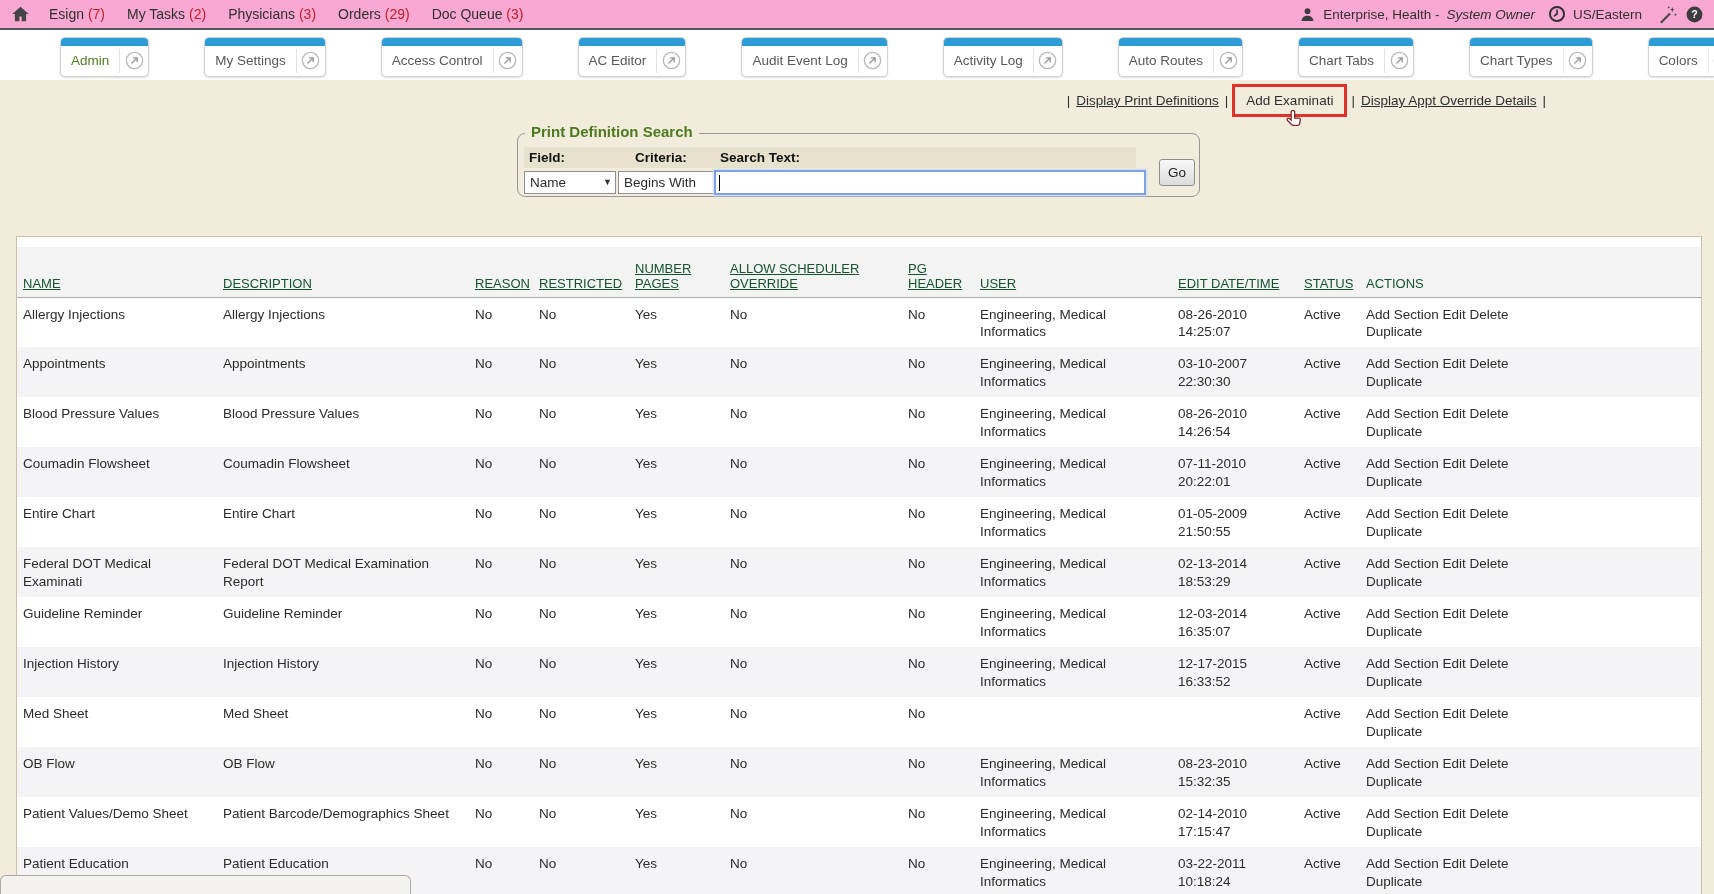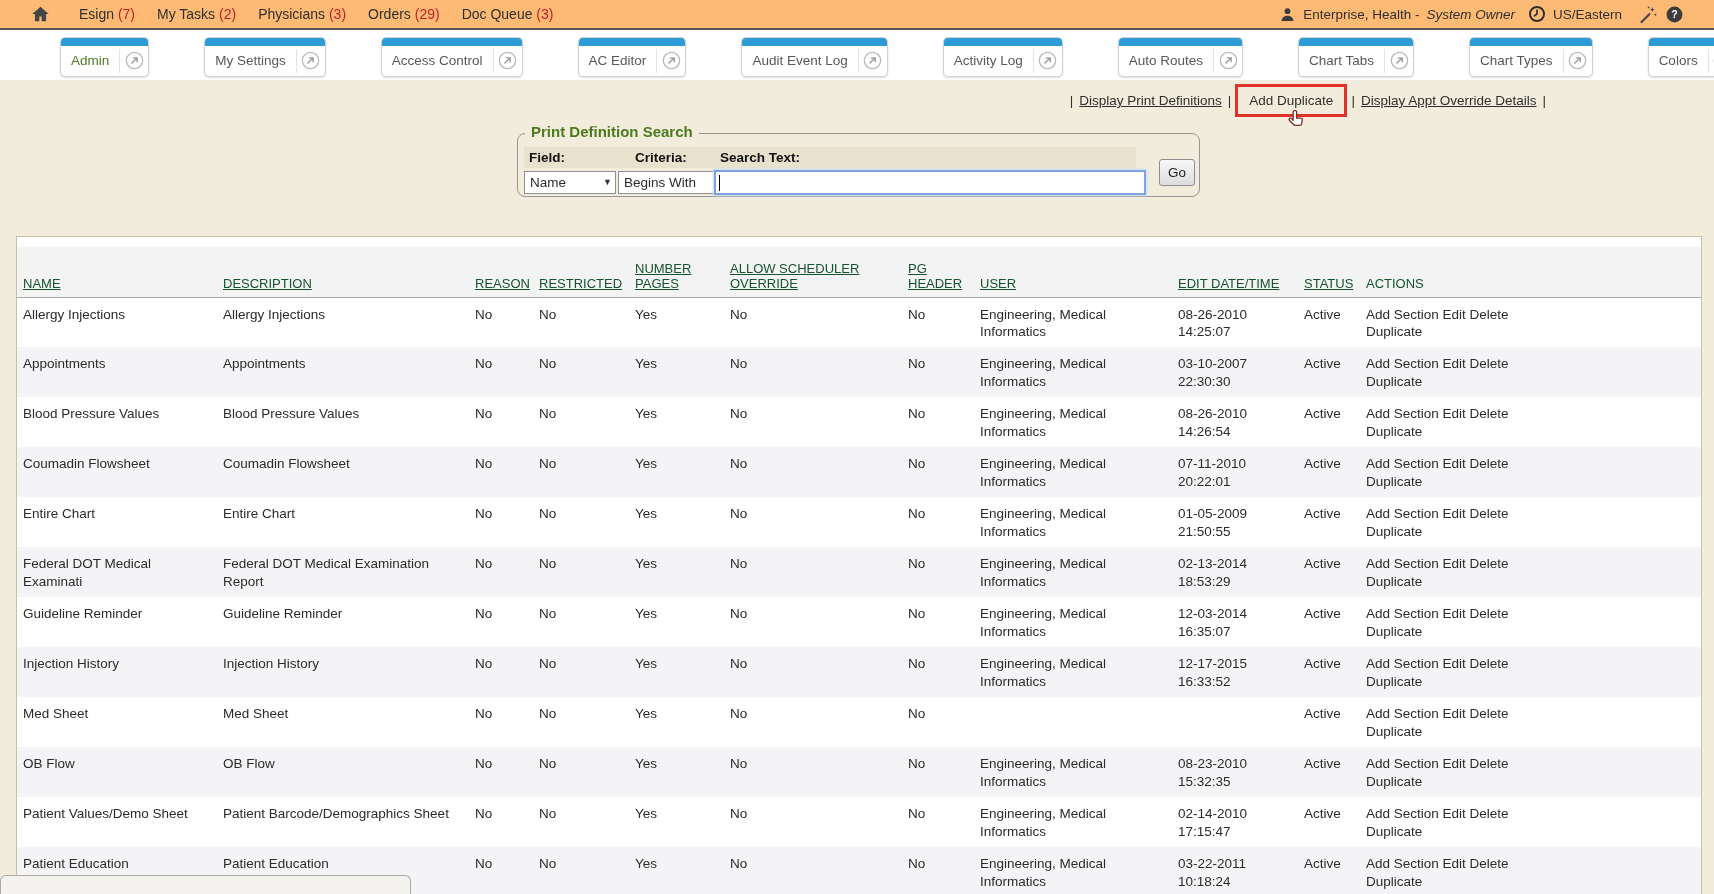--- a/index.html
+++ b/index.html
@@ -4,22 +4,22 @@
 <style>
   * { margin:0; padding:0; box-sizing:border-box; }
   html,body { width:1714px; height:894px; }
   body {
     position:relative; overflow:hidden; background:#fff;
     font-family:"Liberation Sans", sans-serif; color:#2b2b2b;
   }
   
   .topbar {
     position:absolute; top:0; left:0; right:0; height:30px;
-    background:#fdba74; border-bottom:2px solid #55565a;
-    display:flex; align-items:center; padding:0 30px; gap:10px;
+    background:#f9a8d4; border-bottom:2px solid #55565a;
+    display:flex; align-items:center; padding:0 10px; 
   }
   .topbar-menu { display:flex; align-items:center; gap:22px; margin-left:18px; font-size:14px; }
   .menu-item { cursor:pointer; white-space:nowrap; color:#2f2f2f; }
   .menu-count { color:#c22026; }
   .topbar-right { margin-left:auto; display:flex; align-items:center; gap:7px; font-size:13.5px; color:#2f2f2f; }
   .topbar-right .role { font-style:italic; }
   .icn { display:inline-flex; align-items:center; justify-content:center; }
   
   .tabrow {
     position:absolute; top:32px; left:0; right:0; height:48px; background:#fff;
@@ -337,21 +337,21 @@
     </div>
   </div>
 
 <div class="content">
 
   <div class="links-row">
     <span>|</span>
     <a>Display Print Definitions</a>
     <span>|</span>
     <span class="add-def-box">
-      <a>Add Duplicate</a>
+      <a>Add Examinati</a>
       <span class="cursor-icon">
         <svg width="22" height="22" viewBox="0 0 24 24">
             <path d="M10.3 2.8c-.8 0-1.4.6-1.4 1.4v9l-1.9-1.7c-.6-.6-1.6-.6-2.2.1-.5.6-.5 1.5.1 2.1l4.7 4.6c.4.4 1 .7 1.6.7h4.6c1.2 0 2.2-.9 2.4-2l.7-4c.2-1-.6-2-1.7-2h-4.5V4.2c0-.8-.6-1.4-1.4-1.4z" fill="#fff" stroke="#7e2620" stroke-width="1.4"></path>
           </svg>
       </span>
     </span>
     <span>|</span>
     <a>Display Appt Override Details</a>
     <span>|</span>
   </div>

